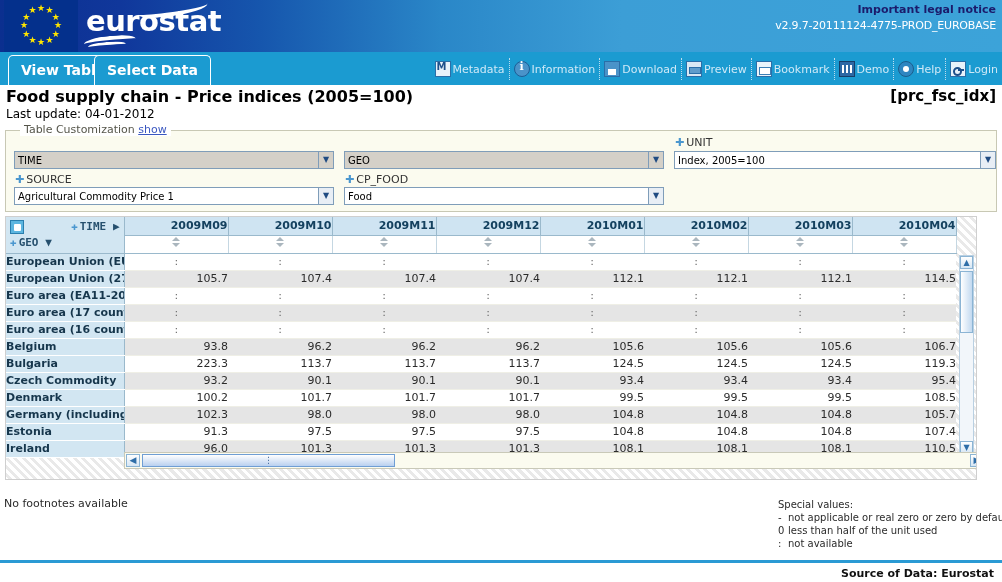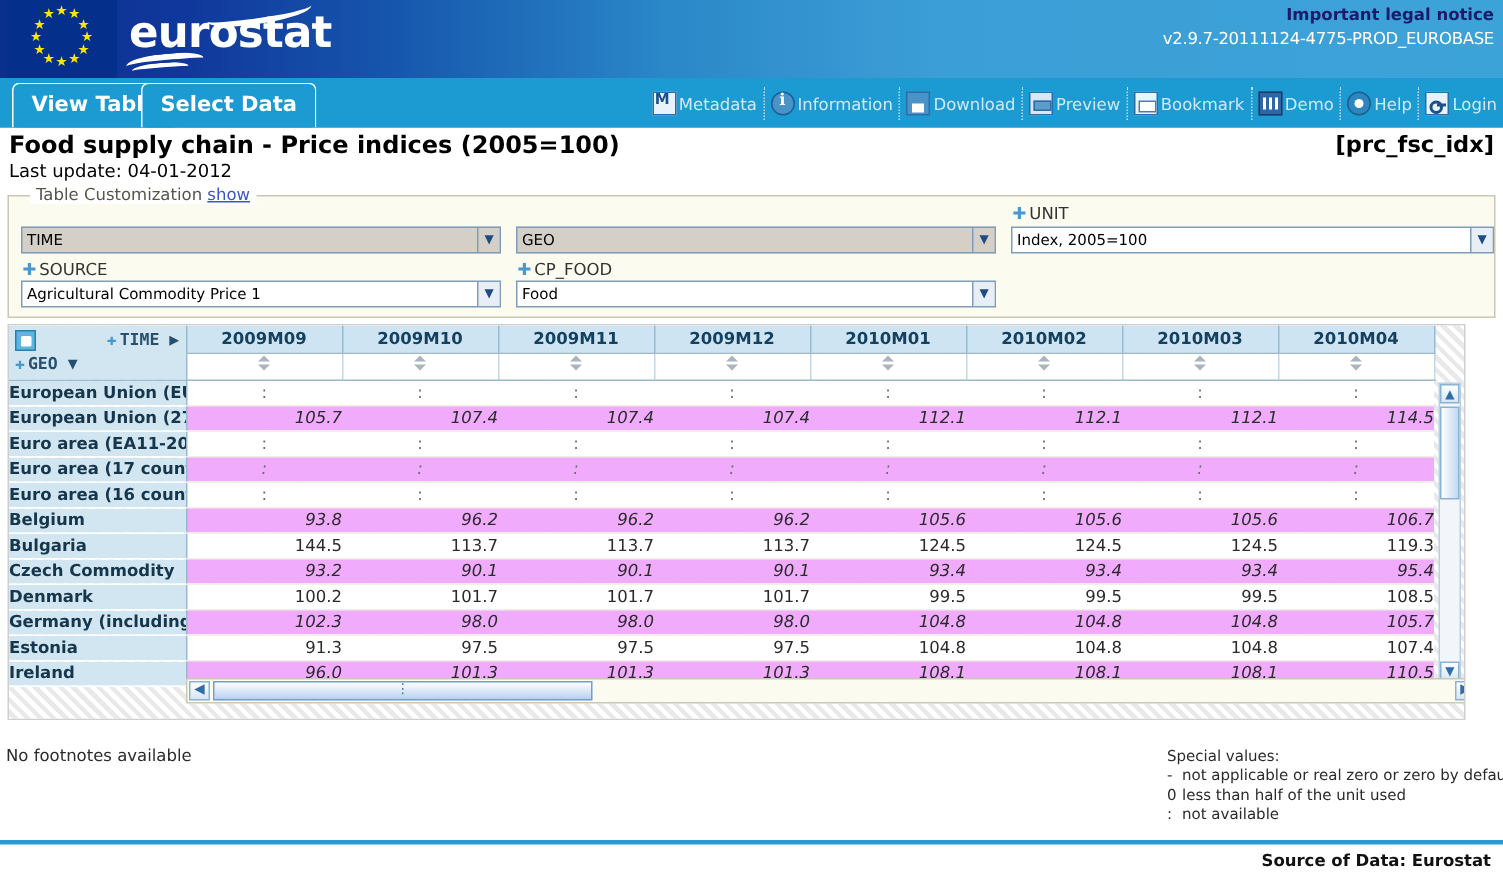--- a/index.html
+++ b/index.html
@@ -311,21 +311,21 @@
     white-space: nowrap;
     font-family: "DejaVu Sans Mono", "Liberation Mono", monospace;
   }
   th.colhead {
     background: #cfe4f2;
     border-right: 1px solid #9ab9cc;
     border-bottom: 1px solid #9ab9cc;
     color: #14415f;
     font-size: 11px;
     font-weight: bold;
-    text-align: center;
+    text-align: right;
     height: 18px;
     width: 104px;
   }
   td.sortcell {
     background: #ffffff;
     border-right: 1px solid #c5d7e2;
     border-bottom: 1px solid #9ab9cc;
     height: 18px;
     text-align: center;
     vertical-align: middle;
@@ -363,21 +363,21 @@
   }
   td.val {
     height: 17px;
     text-align: right;
     padding-right: 9px;
     color: #2b2b2b;
     font-size: 11px;
     border-bottom: 1px solid #efefe6;
   }
   tr.odd td.val  { background: #ffffff; }
-  tr.even td.val { background: #f0abfc; font-style: italic; }
+  tr.even td.val { background: #e5e5e5; }
   td.val.na { text-align: center; padding-right: 0; color: #6b6b6b; }
 
   
   .vscroll {
     position: absolute; right: 2px; top: 38px;
     width: 15px; height: 200px;
     background: #f2f6fa;
     border: 1px solid #b9d0e2;
   }
   .vscroll .sbtn {
@@ -655,21 +655,21 @@
             <td class="val">96.2</td>
             <td class="val">96.2</td>
             <td class="val">96.2</td>
             <td class="val">105.6</td>
             <td class="val">105.6</td>
             <td class="val">105.6</td>
             <td class="val">106.7</td>
           </tr>
           <tr class="odd">
             <td class="rowhead">Bulgaria</td>
-            <td class="val">144.5</td>
+            <td class="val">223.3</td>
             <td class="val">113.7</td>
             <td class="val">113.7</td>
             <td class="val">113.7</td>
             <td class="val">124.5</td>
             <td class="val">124.5</td>
             <td class="val">124.5</td>
             <td class="val">119.3</td>
           </tr>
           <tr class="even">
             <td class="rowhead">Czech Commodity</td>

